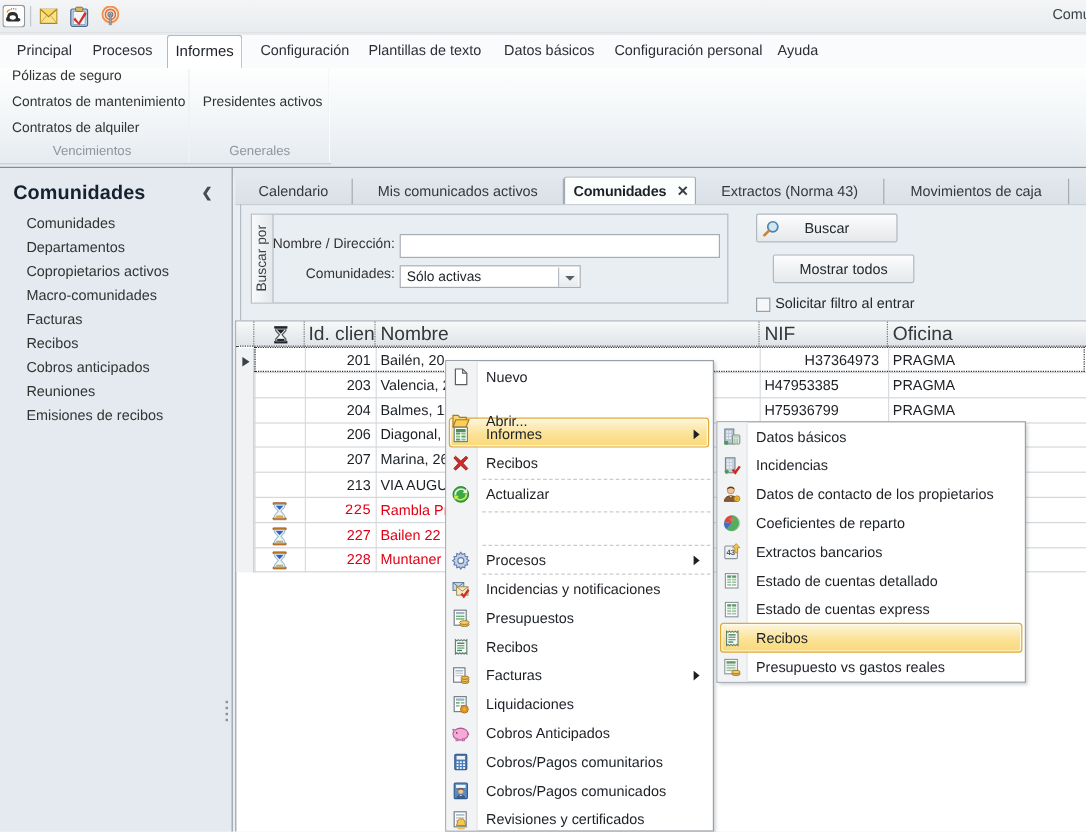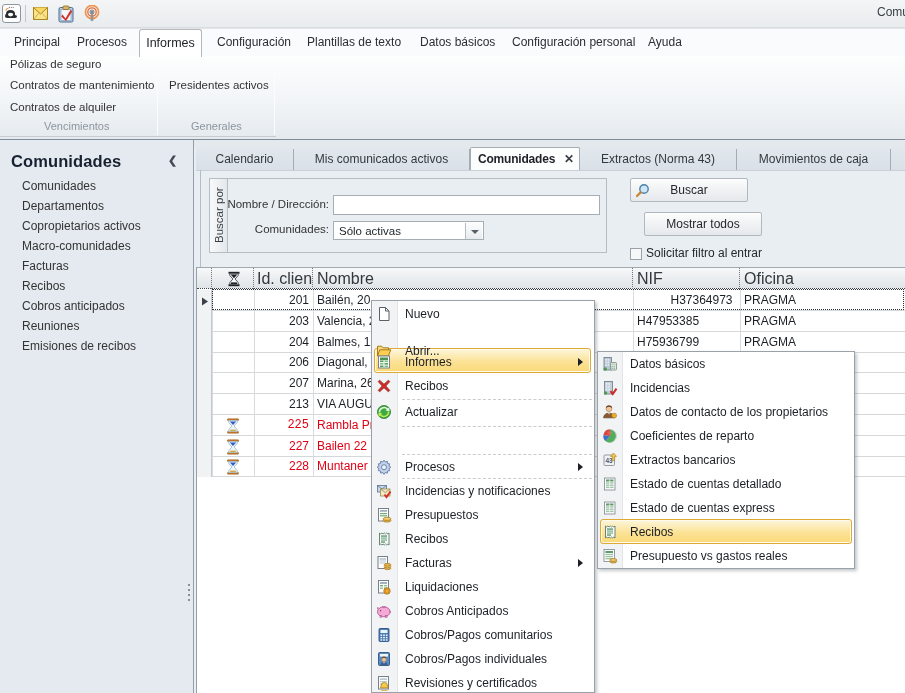--- a/index.html
+++ b/index.html
@@ -458,21 +458,21 @@
       </div>
     <div class="mitem" style="top:346px;">
         <svg class="mico" style="" width="16" height="16" viewBox="0 0 16 16">
           <rect x="2.5" y="1.5" width="11" height="13" rx="1" fill="#5a8ac0" stroke="#2c5588" stroke-width="0.9"></rect>
           <rect x="4" y="3" width="8" height="2.6" fill="#eef4f8"></rect>
           <circle cx="8" cy="8.6" r="2.2" fill="#f0c49a" stroke="#b0835a" stroke-width="0.6"></circle>
           <path d="M5.8 7.6 q2.2 -1.8 4.4 0 l0 -1.2 q-2.2 -1.6 -4.4 0 Z" fill="#6b4a2f"></path>
           <path d="M4.2 14.5 q0.4 -3.4 3.8 -3.4 q3.4 0 3.8 3.4 Z" fill="#3a5f8a"></path>
           <path d="M6.8 11.4 l1.2 1 1.2 -1" fill="#fff"></path>
         </svg>
-        <div class="mtxt">Cobros/Pagos individuales</div>
+        <div class="mtxt">Cobros/Pagos comunicados</div>
       </div>
     <div class="mitem" style="top:370px;">
         <svg class="mico" style="" width="16" height="16" viewBox="0 0 16 16">
           <rect x="2.5" y="1.5" width="10" height="12.5" fill="#fdfdfd" stroke="#788089" stroke-width="1"></rect>
           <rect x="4" y="3.5" width="7" height="1.2" fill="#9fb3c4"></rect>
           <rect x="4" y="6" width="7" height="1.2" fill="#b8c6d2"></rect>
           <rect x="4" y="8.5" width="5" height="1.2" fill="#b8c6d2"></rect>
           <path d="M11.6 15.2 a3.8 3.8 0 0 1 -6.6 0 Z" fill="#e8a820"></path>
           <path d="M8.3 7.4 q3.2 0 3.3 3.6 l0.6 1.9 h-7.8 l0.6 -1.9 q0.1 -3.6 3.3 -3.6 Z" fill="#f6c94e" stroke="#a8821c" stroke-width="0.8"></path>
         </svg>

